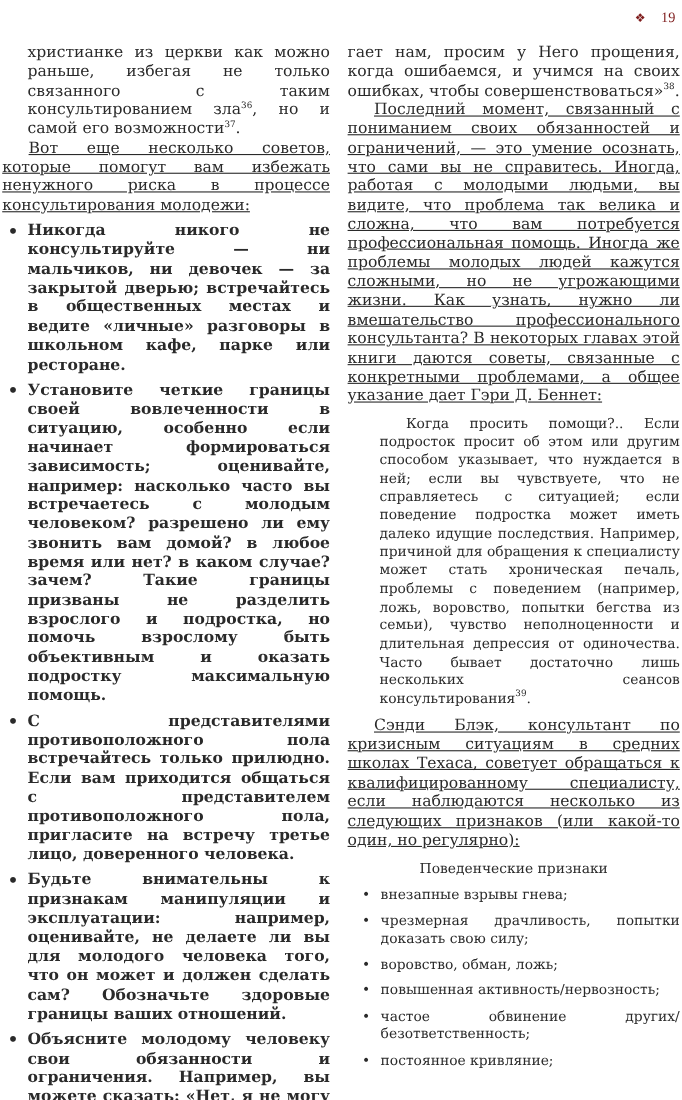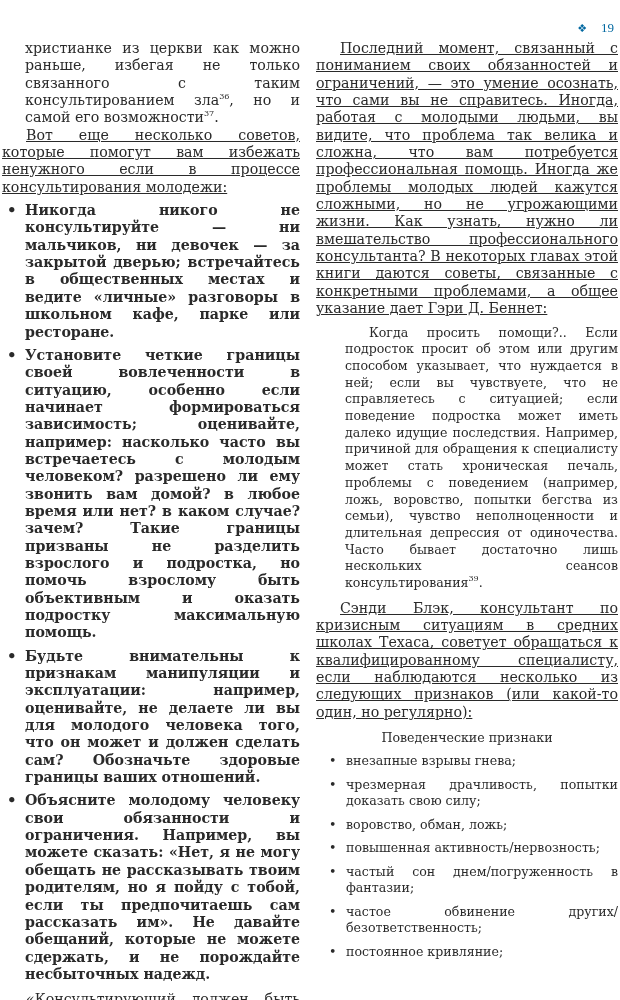--- a/index.html
+++ b/index.html
@@ -1,18 +1,18 @@
 <!DOCTYPE html>
 <html><head>
 <meta charset="utf-8">
 <style>
   html, body { margin:0; padding:0; background:#ffffff; }
   body { width:620px; height:1000px; position:relative; overflow:hidden;
          font-family:"DejaVu Serif","Liberation Serif",serif; color:#2a2a2a; }
-  .header { position:absolute; top:20px; right:6px; font-size:13px; color:#0369a1;
+  .header { position:absolute; top:8px; right:6px; font-size:13px; color:#7f1d1d;
             font-family:"Liberation Serif",serif; }
   .header .orn { margin-right:14px; font-size:11px; }
   .col { position:absolute; top:40px; font-size:14.2px; line-height:17.35px; }
   .col.left { left:2px; width:298px; }
   .col.right { left:316px; width:302px; }
   p { margin:0; text-align:justify; }
   .ind { text-indent:24px;text-decoration:underline; }
   .block { padding-left:23px; }
   ul.bul { list-style:none; margin:0; padding:0; }
   ul.bul li { position:relative; padding-left:23px; margin-top:6px; text-align:justify;font-weight:bold; }
@@ -28,41 +28,42 @@
 </style>
 </head>
 <body>
 
 <div class="header">
   <span class="orn">❖</span><span>19</span>
 </div>
 
 <div class="col left">
   <p class="block"><span>христианке из церкви как можно раньше, избегая не только связанного с таким консультированием зла</span><sup>36</sup><span>, но и самой его возможности</span><sup>37</sup><span>.</span></p>
-  <p class="ind">Вот еще несколько советов, которые помогут вам избежать ненужного если в процессе консультирования молодежи:</p>
+  <p class="ind">Вот еще несколько советов, которые помогут вам избежать ненужного риска в процессе консультирования молодежи:</p>
   <ul class="bul">
     <li>Никогда никого не консультируйте — ни мальчиков, ни девочек — за закрытой дверью; встречайтесь в общественных местах и ведите «личные» разговоры в школьном кафе, парке или ресторане.</li>
     <li>Установите четкие границы своей вовлеченности в ситуацию, особенно если начинает формироваться зависимость; оценивайте, например: насколько часто вы встречаетесь с молодым человеком? разрешено ли ему звонить вам домой? в любое время или нет? в каком случае? зачем? Такие границы призваны не разделить взрослого и подростка, но помочь взрослому быть объективным и оказать подростку максимальную помощь.</li>
+    <li>С представителями противоположного пола встречайтесь только прилюдно. Если вам приходится общаться с представителем противоположного пола, пригласите на встречу третье лицо, доверенного человека.</li>
     <li>Будьте внимательны к признакам манипуляции и эксплуатации: например, оценивайте, не делаете ли вы для молодого человека того, что он может и должен сделать сам? Обозначьте здоровые границы ваших отношений.</li>
     <li>Объясните молодому человеку свои обязанности и ограничения. Например, вы можете сказать: «Нет, я не могу обещать не рассказывать твоим родителям, но я пойду с тобой, если ты предпочитаешь сам рассказать им». Не давайте обещаний, которые не можете сдержать, и не порождайте несбыточных надежд.</li>
   </ul>
   <p class="ind after">«Консультирующий должен быть бдительным, — говорит Коллинз, — чтобы избежать риска… Мы, как христиане, славим Бога за то, что Он помо-</p>
 </div>
 
 <div class="col right">
+  <p><span>гает нам, просим у Него прощения, когда ошибаемся, и учимся на своих ошибках, чтобы совершенствоваться»</span><sup>38</sup>.</p>
   <p class="ind">Последний момент, связанный с пониманием своих обязанностей и ограничений, — это умение осознать, что сами вы не справитесь. Иногда, работая с молодыми людьми, вы видите, что проблема так велика и сложна, что вам потребуется профессиональная помощь. Иногда же проблемы молодых людей кажутся сложными, но не угрожающими жизни. Как узнать, нужно ли вмешательство профессионального консультанта? В некоторых главах этой книги даются советы, связанные с конкретными проблемами, а общее указание дает Гэри Д. Беннет:</p>
   <div class="quote">
     <p><span>Когда просить помощи?.. Если подросток просит об этом или другим способом указывает, что нуждается в ней; если вы чувствуете, что не справляетесь с ситуацией; если поведение подростка может иметь далеко идущие последствия. Например, причиной для обращения к специалисту может стать хроническая печаль, проблемы с поведением (например, ложь, воровство, попытки бегства из семьи), чувство неполноценности и длительная депрессия от одиночества. Часто бывает достаточно лишь нескольких сеансов консультирования</span><sup>39</sup>.</p>
   </div>
   <p class="ind after">Сэнди Блэк, консультант по кризисным ситуациям в средних школах Техаса, советует обращаться к квалифицированному специалисту, если наблюдаются несколько из следующих признаков (или какой-то один, но регулярно):</p>
   <div class="sub">Поведенческие признаки</div>
   <ul class="small">
     <li>внезапные взрывы гнева;</li>
     <li>чрезмерная драчливость, попытки доказать свою силу;</li>
     <li>воровство, обман, ложь;</li>
     <li>повышенная активность/нервозность;</li>
-    <li>частый сон днем/погруженность в фантазии;</li>
     <li>частое обвинение других/безответственность;</li>
     <li>постоянное кривляние;</li>
 
   </ul>
 
 </div>
 
 </body></html>

